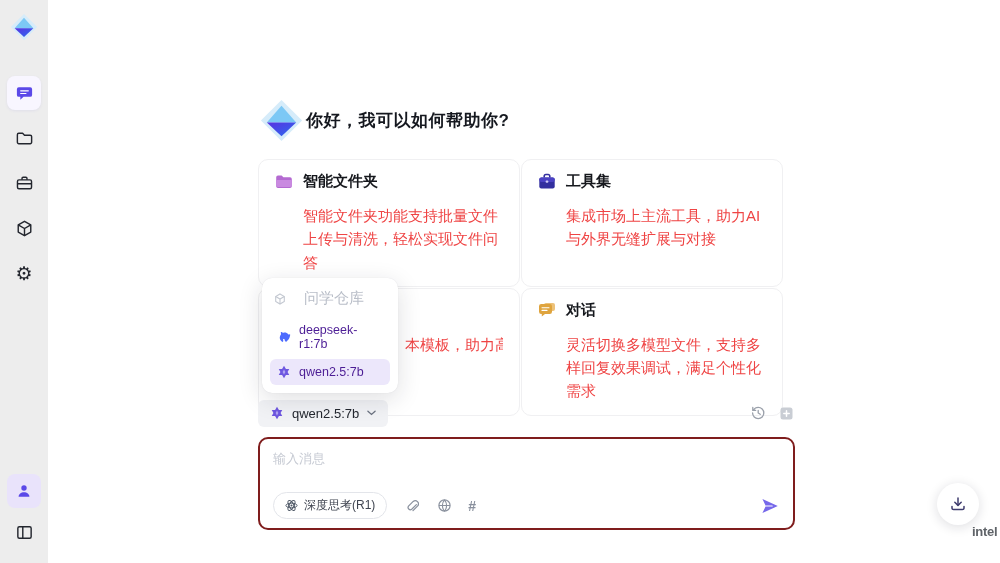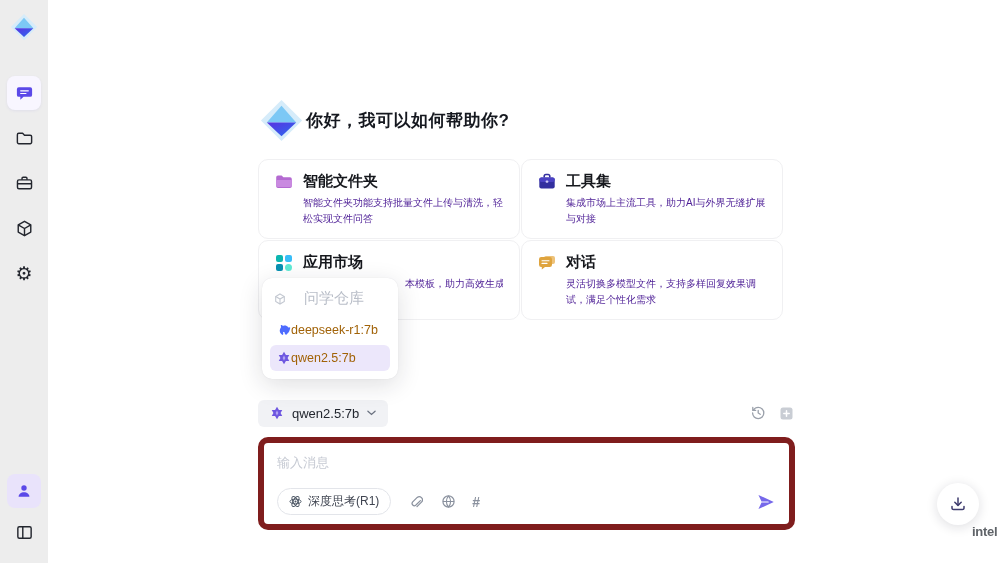--- a/index.html
+++ b/index.html
@@ -26,46 +26,46 @@
   .greeting-logo { width:47px; height:47px; }
   .greeting-text { font-size:17px; font-weight:700; color:#15181f; letter-spacing:.5px; }
 
   .cards { position:absolute; top:159px; left:0; width:537px;
     display:grid; grid-template-columns:262px 262px; gap:1px; }
   .card { background:#fff; border:1px solid #f0f0f2; border-radius:10px;
     padding:12px 16px 12px; min-height:76px; cursor:pointer; }
   .card-head { display:flex; align-items:center; gap:10px; }
   .card-title { font-size:15px; font-weight:700; color:#16181d; }
   .card-icon { width:18px; height:18px; flex:0 0 18px; }
-  .card-desc { margin:4px 0 0 28px; font-size:10px; line-height:1.55; color:#4c1d95; }
+  .card-desc { margin:13px 0 0 28px; font-size:15px; line-height:1.55; color:#ef4444; }
   .card-desc.covered { text-indent:102px; white-space:nowrap; overflow:hidden; }
 
   
   .dropdown { position:absolute; left:262px; top:278px; width:136px; background:#fff;
     border-radius:10px; padding:8px; z-index:50;
     box-shadow:0 6px 24px rgba(25,28,40,.14), 0 0 1px rgba(25,28,40,.12); }
   .dd-group { display:flex; align-items:center; gap:18px; padding:3px 4px 7px;
     font-size:15px; color:#b9bec8; }
-  .dd-item { display:flex; align-items:center; gap:0; padding:6px 7px;
-    border-radius:6px; font-size:12.5px; color:#a16207; cursor:pointer; margin-top:2px; }
+  .dd-item { display:flex; align-items:center; gap:8px; padding:6px 7px;
+    border-radius:6px; font-size:12.5px; color:#4c1d95; cursor:pointer; margin-top:2px; }
   .dd-item.selected { background:#ece7fb; }
   .dd-ic { width:14px; height:14px; flex:0 0 14px; }
 
   
   .selector-row { position:absolute; top:399px; left:0; width:537px; height:28px;
     display:flex; align-items:center; justify-content:space-between; }
   .model-pill { display:inline-flex; align-items:center; gap:8px; background:#f1f2f5;
     border-radius:6px; padding:6px 12px; font-size:13px; color:#23272f; cursor:pointer; }
   .chev { width:9px; height:6px; }
   .row-actions { display:flex; align-items:center; gap:10px; }
   .icon-btn { width:18px; height:18px; display:flex; align-items:center; justify-content:center; cursor:pointer; }
 
   
   .composer { position:absolute; top:437px; left:0; width:537px; height:93px;
-    border:6px solid #7f1d1d; border-radius:10px; background:#fff; }
+    border:2px solid #7f1d1d; border-radius:10px; background:#fff; }
   .composer textarea { width:calc(100% - 26px); height:38px; margin:11px 13px 0;
     border:none; outline:none; resize:none; background:transparent;
     font-family:"Liberation Sans", sans-serif; font-size:13px; color:#333; }
   .composer textarea::placeholder { color:#c6cad3; }
   .composer-bar { position:absolute; left:13px; right:13px; bottom:9px;
     display:flex; align-items:center; gap:15px; }
   .deep-pill { display:inline-flex; align-items:center; gap:6px;
     border:1px solid #e3e5ea; border-radius:15px; padding:4px 11px;
     font-size:12px; color:#3f4450; cursor:pointer; background:#fff; }
   .hash { font-size:14px; color:#8a919e; font-weight:700; cursor:pointer; line-height:1; }

